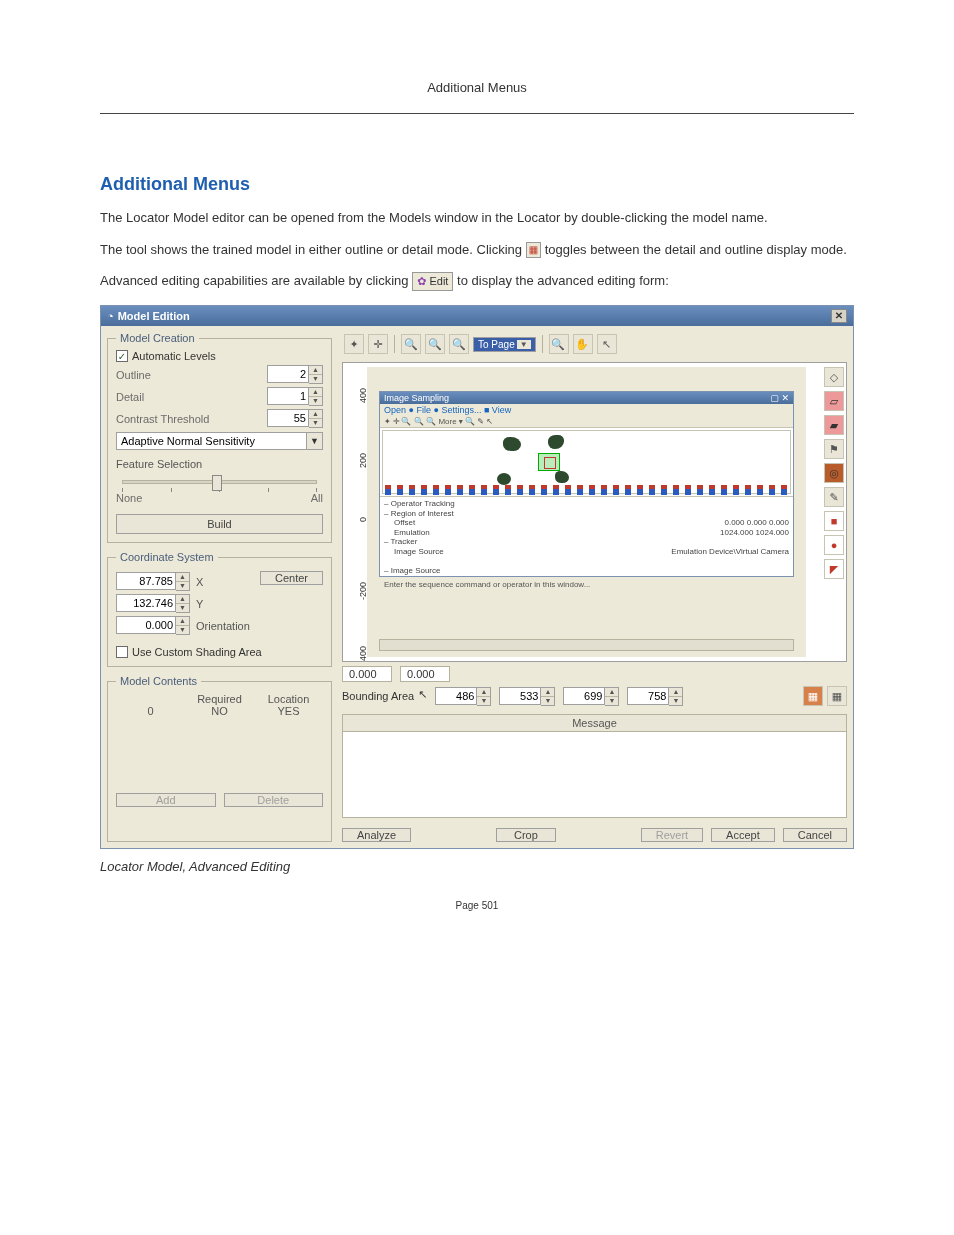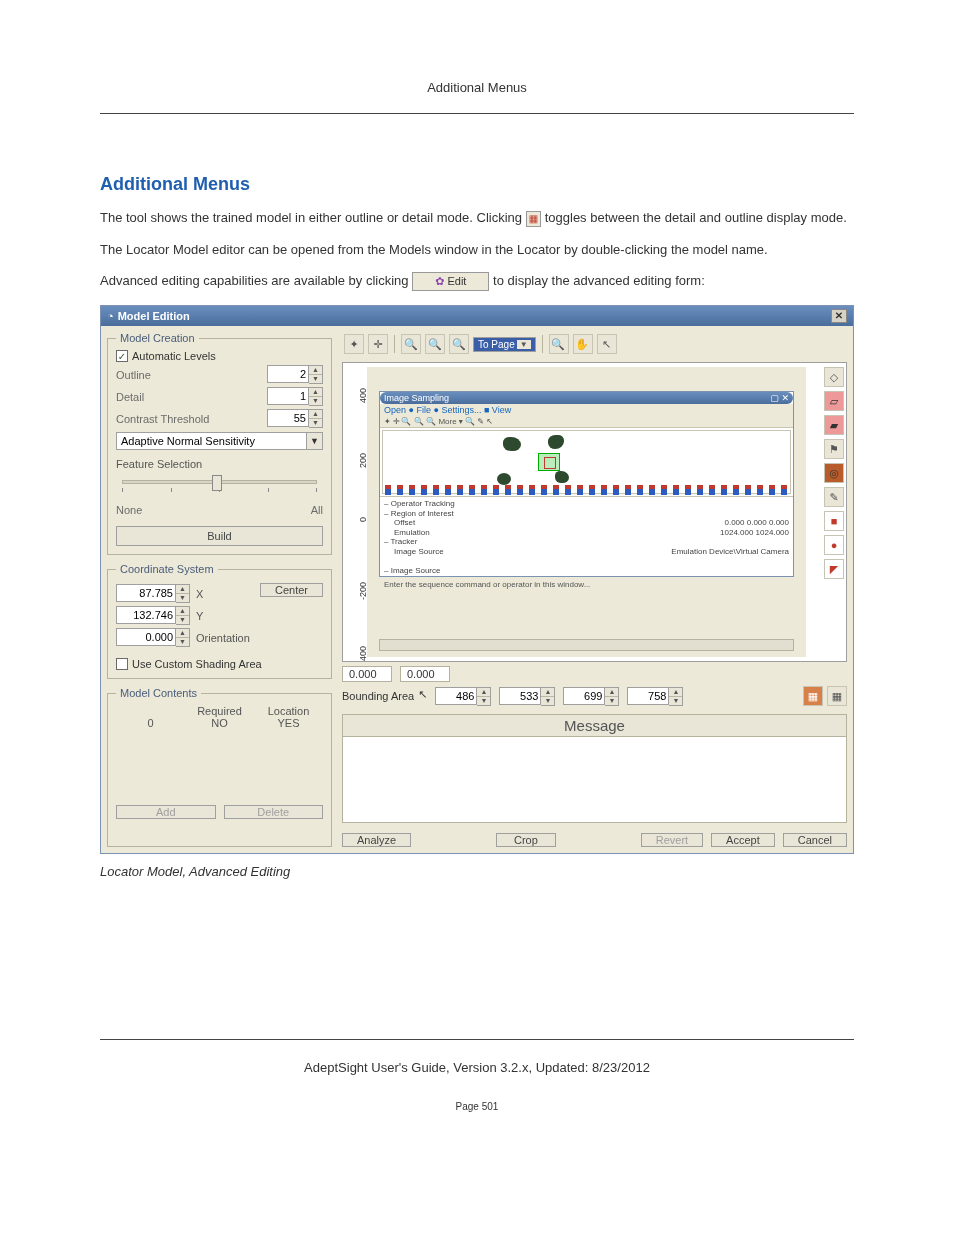--- a/index.html
+++ b/index.html
@@ -36,21 +36,21 @@
     padding: 0 2px;
     line-height: 14px;
     font-size: 10px;
     vertical-align: middle;
     color: #c0392b;
   }
   .inline-edit-btn {
     display: inline-block;
     border: 1px solid #999;
     background: #ece9d8;
-    padding: 1px 22px;
+    padding: 1px 4px;
     font-size: 11px;
     vertical-align: middle;
   }
   .inline-edit-btn .gear { color: #8e44ad; }
 
   
   .win {
     border: 1px solid #7b93b0;
     width: 100%;
     font-family: Tahoma, sans-serif;
@@ -148,21 +148,21 @@
     position:relative; height:4px; background:#d8d5c6;
     border:1px solid #b5b29e; margin:10px 6px 4px 6px;
   }
   .slider-ticks { display:flex; justify-content:space-between; margin:2px 6px 0 6px; }
   .slider-ticks span { width:1px; height:4px; background:#888; display:block; }
   .slider-thumb {
     position:absolute; top:-6px; left:46%;
     width:10px; height:16px; background:#e9e6d7;
     border:1px solid #888;
   }
-  .sublabels { display:flex; justify-content:space-between; color:#6b6b6b; font-size:11px; margin-top:12px;gap:16px;}
+  .sublabels { display:flex; justify-content:space-between; color:#6b6b6b; font-size:11px; margin-top:0;gap:16px;}
 
   .btn {
     border:1px solid #9f9f9f;
     background:#e9e6d7;
     padding:0 14px;
     font-size:11px;
     color:#444;
     min-width:60px;
     text-align:center;
   }
@@ -224,21 +224,21 @@
   .ruler-v span { transform: rotate(-90deg); transform-origin: right center; white-space:nowrap; }
   .inner-window {
     position:absolute; left:12px; top:24px; right:12px; bottom:80px;
     background:#fff;
     border:1px solid #7b93b0;
   }
   .inner-tb {
     background: linear-gradient(#6a8fbf, #4a6d9b);
     color:#fff; font-size:9px;
     padding:1px 4px;
-    display:flex; justify-content:space-between;border-radius:6px;
+    display:flex; justify-content:space-between;
   }
   .inner-menu { font-size:9px; padding:1px 4px; background:#ece9d8; color:#444; }
   .inner-menu .m { color:#1565c0; }
   .inner-toolbar { font-size:8px; padding:1px 4px; background:#ece9d8; color:#555; border-bottom:1px solid #c8c4b3;}
   .inner-canvas {
     position:relative;
     height:64px;
     border:1px solid #c8c4b3;
     margin:2px;
     background:#fff;
@@ -289,21 +289,21 @@
 
   .scroll-h { position:absolute; left:12px; right:12px; bottom:6px; height:12px; background:#e2dfd0; border:1px solid #b5b29e; }
   .status-line { display:flex; gap:8px; font-size:11px; }
   .status-line .val { border:1px solid #b5b29e; background:#fff; padding:1px 6px; min-width:50px; }
 
   .ba-row { display:flex; align-items:center; gap:8px; font-size:11px; }
   .ba-row .spin input { width:42px; }
   .ba-icons { display:flex; gap:4px; margin-left:auto; }
   .ba-icons .tbtn.active { background:#d7804a; color:#fff; }
 
-  .msg-head { border:1px solid #b5b29e; background:#e9e6d7; padding:2px; font-size:15px; color:#555; text-align:center; }
+  .msg-head { border:1px solid #b5b29e; background:#e9e6d7; padding:2px; font-size:11px; color:#555; text-align:center; }
   .msg-body { border:1px solid #b5b29e; border-top:none; height:86px; background:#fff; }
 
   .bottom-btns { display:flex; justify-content:flex-end; gap:8px; margin-top:6px; }
   .left-bottom-btns { display:flex; gap:8px; margin-top:6px; }
 
   .caption { font-style: italic; margin-top:10px; font-size:13px; color:#333; }
 
   .footer {
     margin-top: 160px;
     border-top: 1px solid #444;
@@ -315,27 +315,27 @@
 </style>
 </head>
 <body>
 
 <div class="page">
 
   <div class="running-header">Additional Menus</div>
 
   <h1>Additional Menus</h1>
 
+  <p>The Locator Model editor can be opened from the Models window in the Locator by double-clicking the model name.</p>
+
   <p>
     <span>The tool shows the trained model in either outline or detail mode. Clicking </span>
     <span class="inline-icon">▦</span>
     <span> toggles between the detail and outline display mode.</span>
   </p>
-
-  <p>The Locator Model editor can be opened from the Models window in the Locator by double-clicking the model name.</p>
 
   <p>
     <span>Advanced editing capabilities are available by clicking </span>
     <span class="inline-edit-btn"><span class="gear">✿</span> <span>Edit</span></span>
     <span> to display the advanced editing form:</span>
   </p>
 
   <div class="win">
     <div class="titlebar">
       <span>◔</span>
@@ -619,15 +619,14 @@
           <div class="btn disabled">Revert</div>
           <div class="btn">Accept</div>
           <div class="btn">Cancel</div>
         </div>
       </div>
     </div>
   </div>
 
   <div class="caption">Locator Model, Advanced Editing</div>
 
-  <div class="footer">AdeptSight User's Guide,  Version 3.2.x, Updated: 8/23/2012</div>
   <div class="pagenum">Page 501</div>
 </div>
 
 </body></html>

